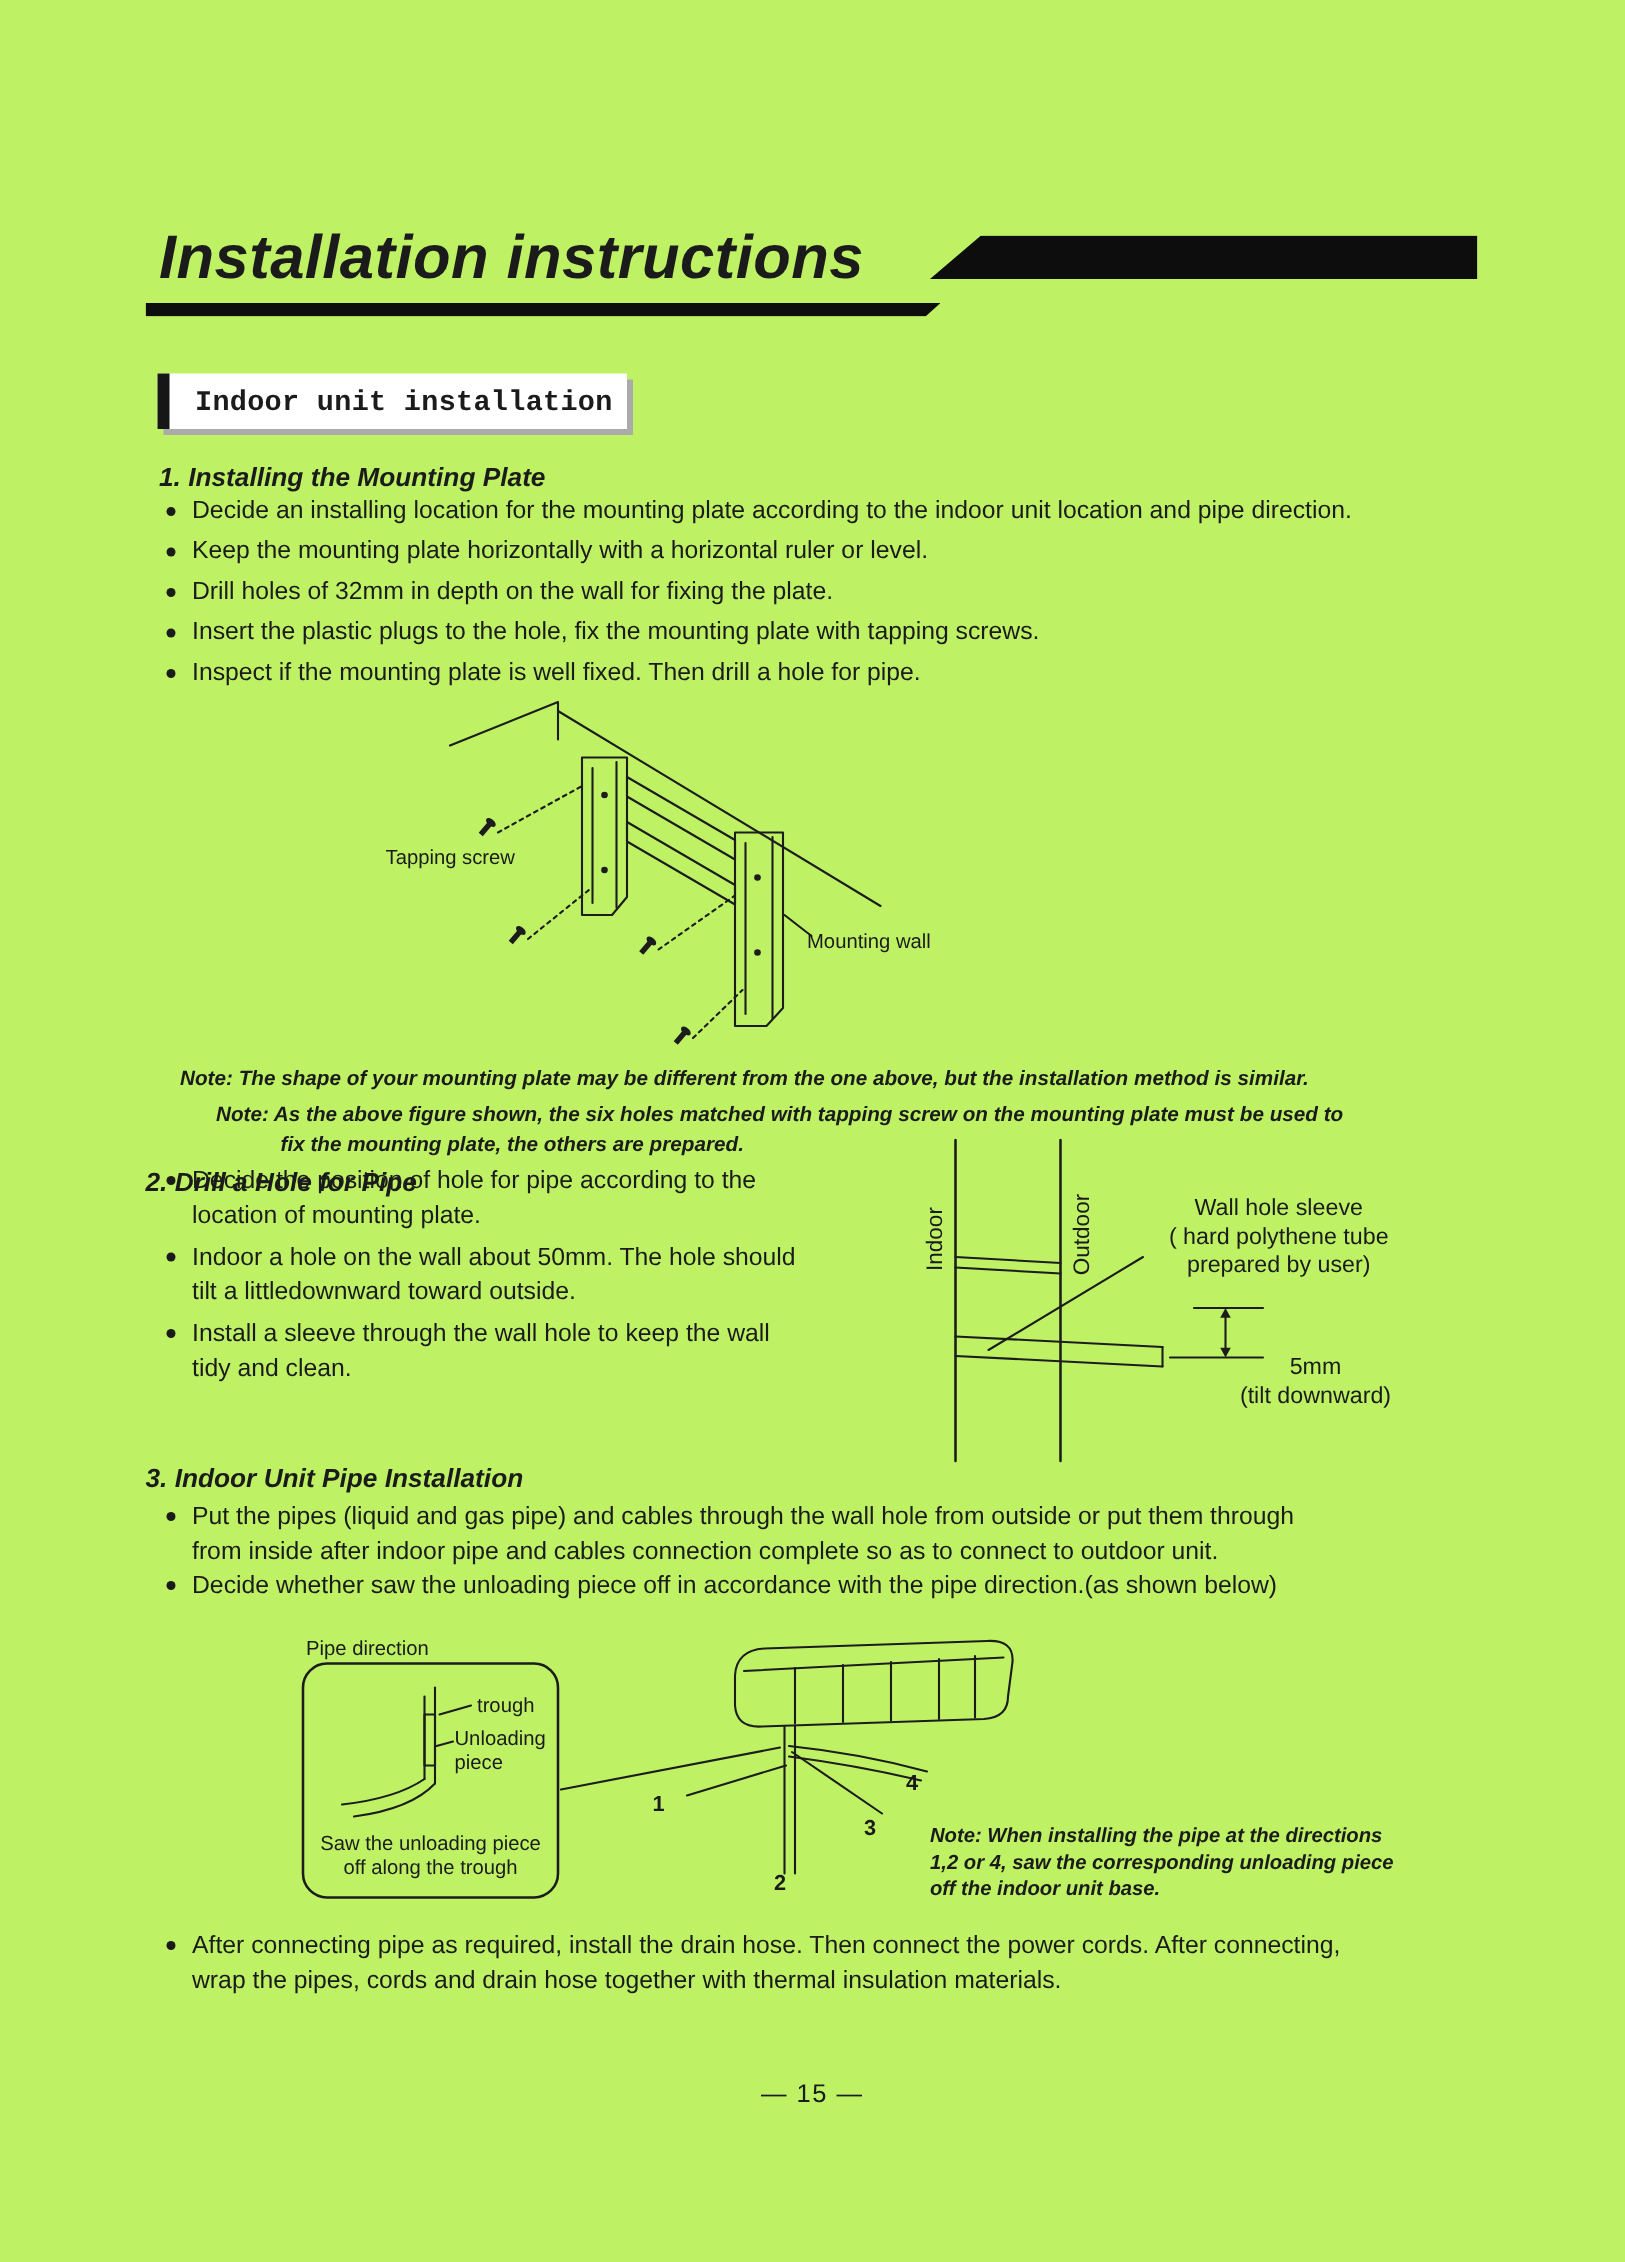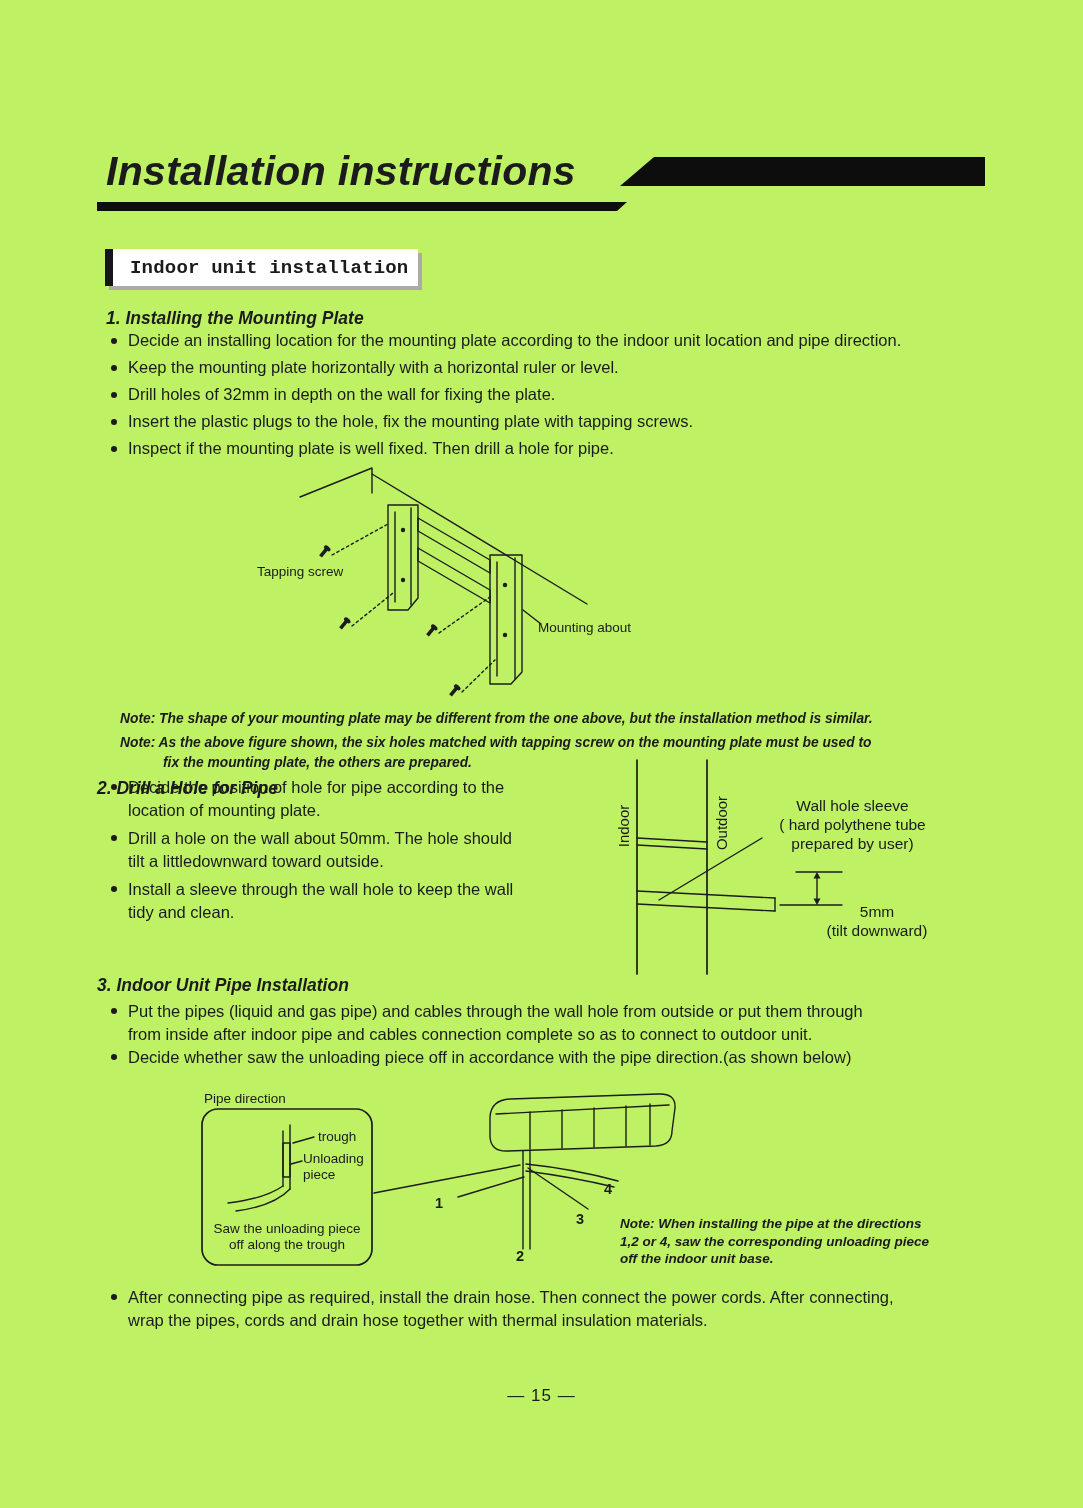--- a/index.html
+++ b/index.html
@@ -16,21 +16,21 @@
 
   .h2 { font-size:17.5px; font-weight:700; font-style:italic; white-space:nowrap; }
 
   ul.bullets { list-style:none; }
   ul.bullets li { position:relative; padding-left:23px; font-size:16.5px; line-height:19px; margin-bottom:8px; }
   ul.bullets li::before { content:""; position:absolute; left:6px; top:7px; width:6px; height:6px; border-radius:50%; background:#1b1b1b; }
   ul.bullets.lh23 li { line-height:23px; margin-bottom:5px; }
   ul.bullets.lh23 li::before { top:8px; }
 
   .note { font-size:13.8px; font-weight:700; font-style:italic; line-height:20px; }
-  .hang { padding-left:43px; text-indent:-43px; }
+  .hang { padding-left:43px; text-indent:-43px;margin-left:24px; }
   .preline { white-space:pre-line; }
 
   .lbl  { font-size:13.5px; line-height:16px; }
   .lbl2 { font-size:15.5px; line-height:19px; }
   .rot  { transform:rotate(-90deg); text-align:center; font-size:15px; }
   .num  { font-size:14.5px; font-weight:700; }
   .fignote { font-size:13.5px; font-weight:700; font-style:italic; line-height:17.5px; }
   .pagenum { font-size:17px; letter-spacing:1px; text-align:center; width:100%; }
 
   svg.art { position:absolute; left:0; top:0; stroke:#1c1c1c; fill:none; stroke-width:1.4; stroke-linecap:round; stroke-linejoin:round; }
@@ -100,32 +100,32 @@
       </g>
       <g class="dash">
         <path d="M97,95 L153,64"></path>
         <path d="M117,166 L158,133"></path>
         <path d="M204,173 L255,137"></path>
         <path d="M227,232 L260,200"></path>
       </g>
       <path d="M288,150 L306,164"></path>
     </svg>
     <div class="abs lbl" style="left:22px;top:104px">Tapping screw</div>
-    <div class="abs lbl" style="left:303px;top:160px">Mounting about</div>
+    <div class="abs lbl" style="left:303px;top:160px">Mounting wall</div>
   </div>
 
   <div class="abs note" style="left:120px;top:709px;width:870px">Note: The shape of your  mounting plate may be different from the one above, but the installation method is similar.</div>
   <div class="abs note preline hang" style="left:120px;top:733px;width:860px">Note: As the above figure shown, the six holes matched with tapping screw on the mounting plate must be used to
 fix the mounting plate, the others are prepared.</div>
 
   <div class="abs h2" style="left:97px;top:778px">2. Drill a Hole for Pipe</div>
   <ul class="abs bullets lh23" style="left:105px;top:776px;width:500px">
     <li class="preline">Decide the position of hole for pipe according to the
 location of mounting plate.</li>
-    <li class="preline">Drill a hole on the wall  about  50mm. The hole should
+    <li class="preline">Indoor a hole on the wall  about  50mm. The hole should
 tilt a littledownward toward outside.</li>
     <li class="preline">Install a sleeve through the wall hole to keep the wall
 tidy and clean.</li>
   </ul>
 
   <div class="abs" style="left:612px;top:752px;width:365px;height:232px">
     <svg class="art" width="365" height="232" viewBox="0 0 365 232">
       <path class="thick" d="M25,8 L25,222"></path>
       <path class="thick" d="M95,8 L95,222"></path>
       <g>

